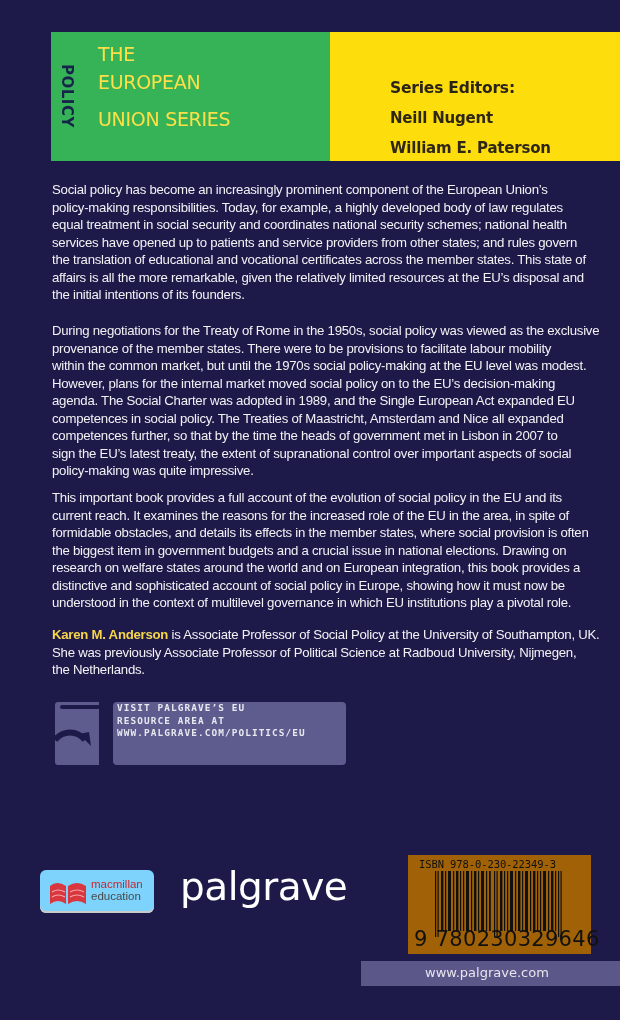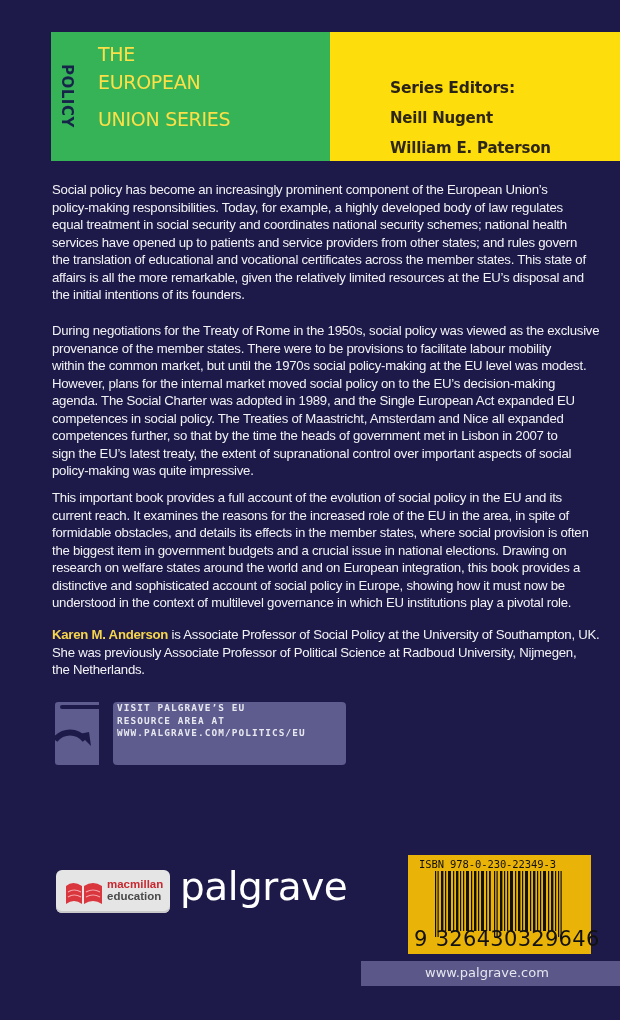--- a/index.html
+++ b/index.html
@@ -65,39 +65,38 @@
   }
   .resource-text-box {
     position: absolute; left: 113px; top: 702px; width: 233px; height: 63px;
     background: #5e5c8e; border-radius: 4px;
     padding: 0 0 0 4px;
     font-family: "DejaVu Sans Mono", monospace; font-weight: bold;
     font-size: 9.4px; line-height: 12.6px; letter-spacing: 1.1px; color: #e8e8f0;
   }
   .resource-text-box div { white-space: nowrap; }
   .macmillan-box {
-    position: absolute; left: 56px; top: 870px; width: 114px; height: 43px;
-    background: #e5e5e5; border-radius: 6px;
+    position: absolute; left: 40px; top: 870px; width: 114px; height: 43px;
+    background: #7dd3fc; border-radius: 6px;
     box-shadow: inset 0 -2px 0 #c9c9c9;
-    font-weight: bold;
   }
   .macmillan-text {
     position: absolute; left: 51px; top: 8px;
     font-family: "Liberation Sans", sans-serif; font-size: 11.5px; line-height: 12px;
   }
   .macmillan-text .m1 { color: #c8282f; }
   .macmillan-text .m2 { color: #4a4a4a; }
   .palgrave-logo {
     position: absolute; left: 180px; top: 862px;
     font-family: "DejaVu Sans", sans-serif; font-weight: normal;
     font-size: 39px; line-height: 50px; color: #ffffff; letter-spacing: -0.5px;
   }
   .barcode-box {
     position: absolute; left: 408px; top: 855px; width: 183px; height: 99px;
-    background: #eab308;
+    background: #a16207;
   }
   .isbn-label {
     position: absolute; left: 11px; top: 3px;
     font-family: "DejaVu Sans Mono", monospace; font-size: 10.5px; color: #111;
     white-space: nowrap; letter-spacing: -0.1px;
   }
   .bars { position: absolute; left: 0; top: 0; }
   .barcode-digits {
     position: absolute; left: 6px; top: 72px; width: 172px;
     font-family: "DejaVu Sans", sans-serif; font-size: 21px; line-height: 24px;
@@ -234,18 +233,18 @@
       <rect x="129" y="16" width="1.2" height="60"></rect>
         <rect x="132" y="16" width="1.2" height="60"></rect>
       <rect x="135" y="16" width="3" height="60"></rect>
         <rect x="140" y="16" width="1.2" height="60"></rect>
       <rect x="143" y="16" width="2.4" height="60"></rect>
         <rect x="147" y="16" width="1.2" height="60"></rect>
       <rect x="150" y="16" width="1.2" height="66"></rect>
         <rect x="152.5" y="16" width="1.2" height="66"></rect>
     </g>
   </svg>
-  <div class="barcode-digits"><span>9</span><span class="gap"></span><span>326430</span><span>329646</span></div>
+  <div class="barcode-digits"><span>9</span><span class="gap"></span><span>780230</span><span>329646</span></div>
 </div>
 
 <div class="web-bar">
   <span>www.palgrave.com</span>
 </div>
 
 </body></html>

